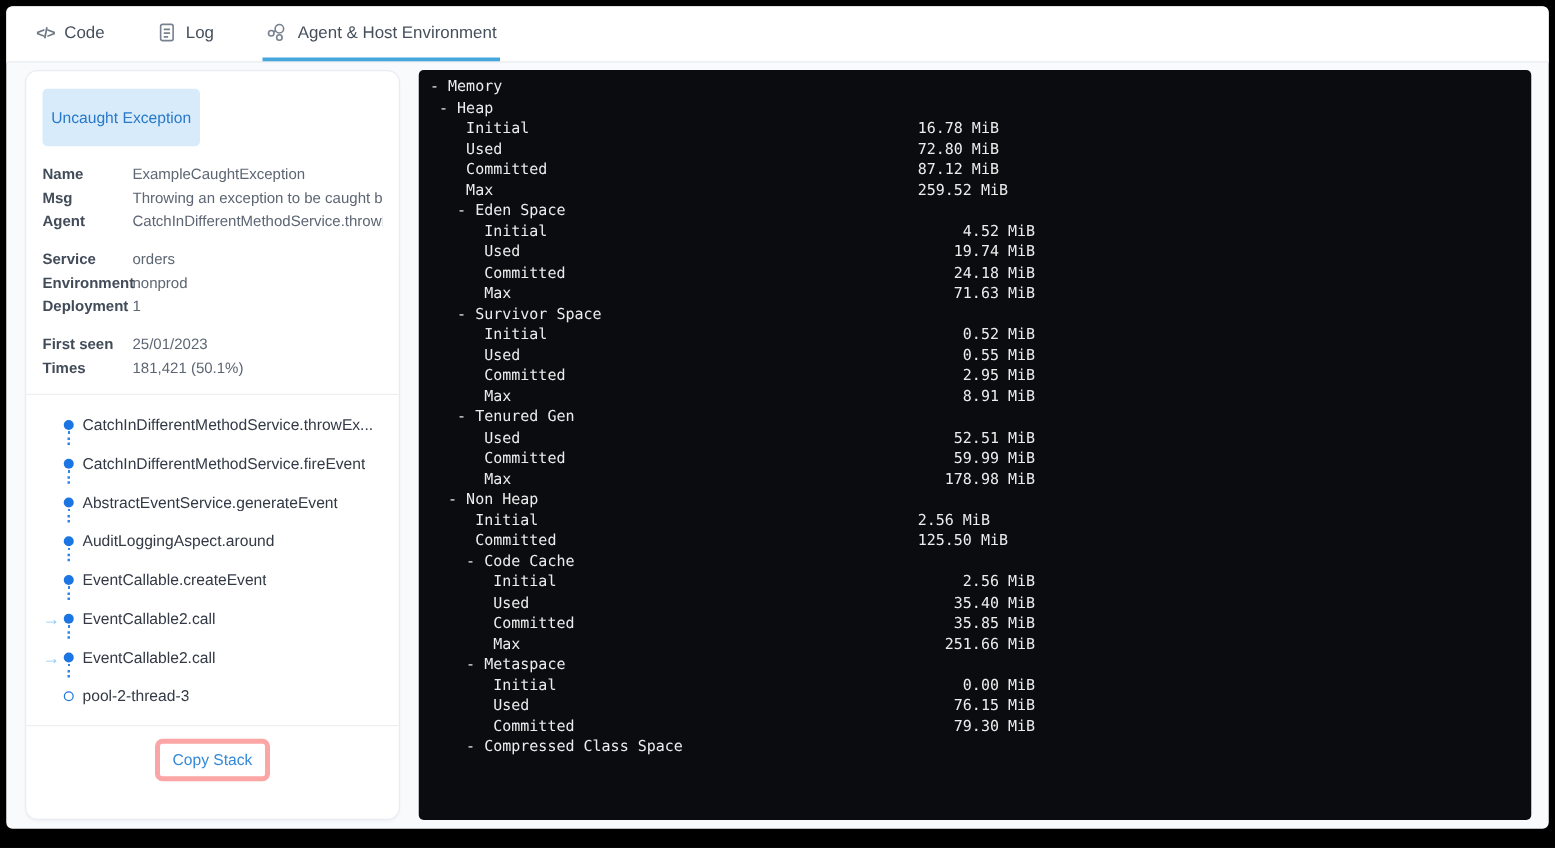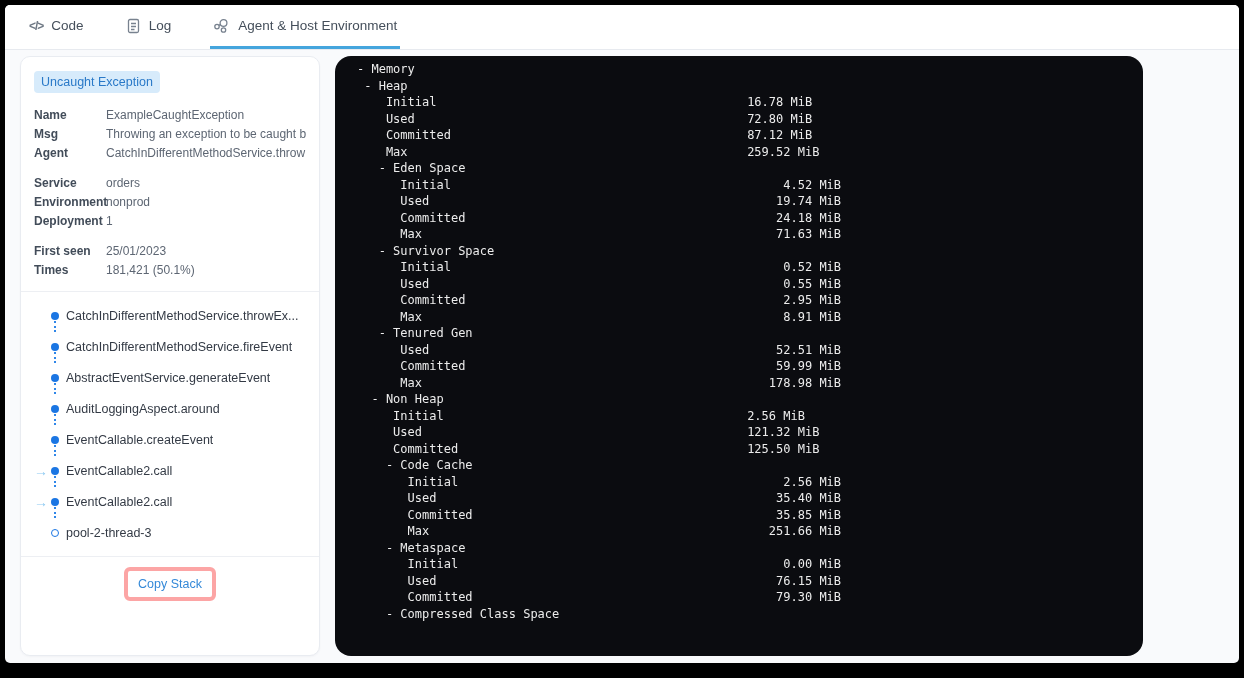--- a/index.html
+++ b/index.html
@@ -16,21 +16,21 @@
   .tab.active { border-bottom-color:#45a5dd; }
   .tab .tlabel { font-size:13.5px; color:#454f5b; }
   .ticon { color:#78828f; display:flex; align-items:center; }
   .code-glyph { font-size:12px; font-weight:bold; letter-spacing:-1px; color:#6e7884; }
 
   
   .panel { position:absolute; left:15px; top:6px; width:300px; height:600px;
            background:#fff; border:1px solid #e9ecf1; border-radius:10px;
            box-shadow:0 1px 2px rgba(40,50,70,.04); padding:14px 13px; overflow:hidden; }
   .badge { display:inline-block; background:#d7ebfb; color:#2979c8; font-size:12.5px;
-           padding:4px 7px; border-radius:4px; margin-bottom:13px; }
+           padding:16px 7px; border-radius:4px; margin-bottom:13px; }
   .fgroup { margin-bottom:11px; }
   .frow { display:flex; line-height:19px;justify-content:center; }
   .flabel { width:72px; flex:none; font-size:12px; font-weight:bold; color:#424c59; }
   .fvalue { flex:1; font-size:12px; color:#5d6673; white-space:nowrap; overflow:hidden; }
   .divider { border-top:1px solid #edeff3; margin:10px -13px 8px; }
 
   
   .stack { margin-top:4px; }
   .frame { position:relative; display:flex; align-items:center; height:31px; }
   .arrow { width:17px; flex:none; color:#8ecaf2; font-size:14px; line-height:1; }
@@ -39,23 +39,23 @@
   .frame .slabel { font-size:12.5px; color:#333a45; white-space:nowrap; overflow:hidden; }
   .frame:not(:last-child)::after { content:''; position:absolute; left:20px; top:21px;
         height:11px; border-left:2px dotted #2f86e8; }
 
   .btnrow { text-align:center; margin-top:10px; }
   .copybtn { background:#fff; border:4px solid #fca5a5; color:#3489d8; font-size:12.5px;
              padding:6px 10px; border-radius:6px; cursor:pointer;
              font-family:"Liberation Sans", sans-serif; }
 
   
-  .term { position:absolute; left:330px; top:6px; width:808px; height:600px;
-          background:#0b0c10; border-radius:16px; overflow:hidden;
-          padding:5px 0 0 22px; }
+  .term { position:absolute; left:330px; top:6px; width:890px; height:600px;
+          background:#0b0c10; border-radius:4px; overflow:hidden;
+          padding:5px 0 0 9px; }
   .term .line { font-family:"DejaVu Sans Mono","Liberation Mono",monospace;
                 font-size:12px; line-height:16.5px; color:#ececec; white-space:pre; }
 </style>
 </head>
 <body>
 
 <div class="app">
 
   <div class="tabbar">
       <div class="tab">
@@ -204,21 +204,20 @@
         <div class="line">      Initial                                              0.52 MiB</div>
         <div class="line">      Used                                                 0.55 MiB</div>
         <div class="line">      Committed                                            2.95 MiB</div>
         <div class="line">      Max                                                  8.91 MiB</div>
         <div class="line">   - Tenured Gen</div>
         <div class="line">      Used                                                52.51 MiB</div>
         <div class="line">      Committed                                           59.99 MiB</div>
         <div class="line">      Max                                                178.98 MiB</div>
         <div class="line">  - Non Heap</div>
         <div class="line">     Initial                                          2.56 MiB</div>
-        <div class="line">     Used                                             121.32 MiB</div>
         <div class="line">     Committed                                        125.50 MiB</div>
         <div class="line">    - Code Cache</div>
         <div class="line">       Initial                                             2.56 MiB</div>
         <div class="line">       Used                                               35.40 MiB</div>
         <div class="line">       Committed                                          35.85 MiB</div>
         <div class="line">       Max                                               251.66 MiB</div>
         <div class="line">    - Metaspace</div>
         <div class="line">       Initial                                             0.00 MiB</div>
         <div class="line">       Used                                               76.15 MiB</div>
         <div class="line">       Committed                                          79.30 MiB</div>

